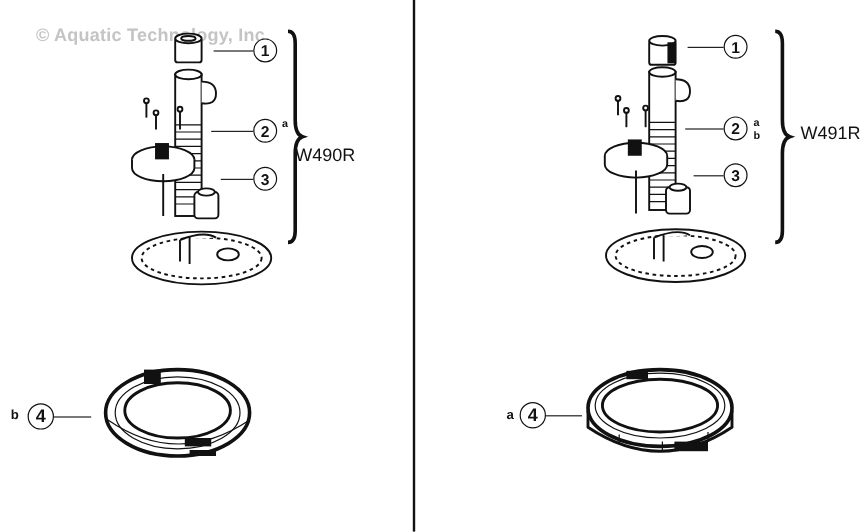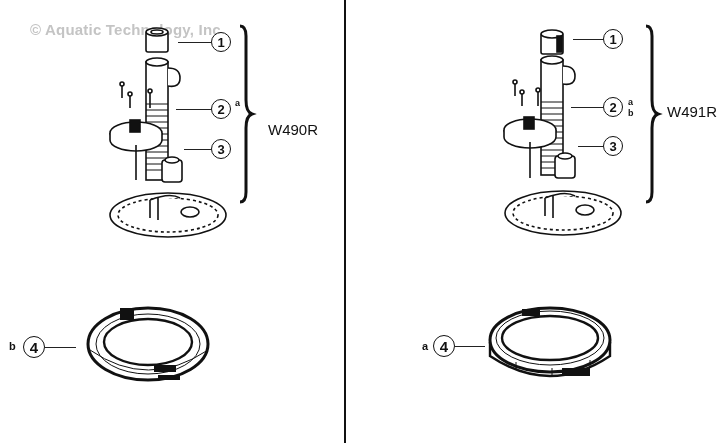--- a/index.html
+++ b/index.html
@@ -71,21 +71,21 @@
   <div class="sup" style="left:235px;top:98px">a</div>
 
   <div class="leader" style="left:184px;top:149px;width:27px"></div>
   <div class="callout" style="left:211px;top:139px">
       <span>3</span>
     </div>
 
   <svg width="16" height="180" style="left:238px;top:24px" viewBox="0 0 16 180">
     <path d="M2 2 q6 0 6 10 v64 q0 12 6 14 q-6 2 -6 14 v64 q0 10 -6 10" fill="none" stroke="#111" stroke-width="3"></path>
   </svg>
-  <div class="model" style="left:268px;top:121px">W490R</div>
+  <div class="model" style="left:246px;top:121px">W490R</div>
 
   <svg width="130" height="90" style="left:84px;top:302px" viewBox="0 0 130 90">
     <g fill="none" stroke="#111">
       <ellipse cx="64" cy="42" rx="60" ry="36" stroke-width="3"></ellipse>
       <ellipse cx="64" cy="42" rx="52" ry="30" stroke-width="1"></ellipse>
       <ellipse cx="64" cy="40" rx="44" ry="23" stroke-width="2.4"></ellipse>
       <path d="M6 48 q58 40 118 0" stroke-width="1"></path>
     </g>
     <rect x="36" y="6" width="14" height="12" fill="#111"></rect>
     <rect x="70" y="63" width="22" height="7" fill="#111"></rect>

